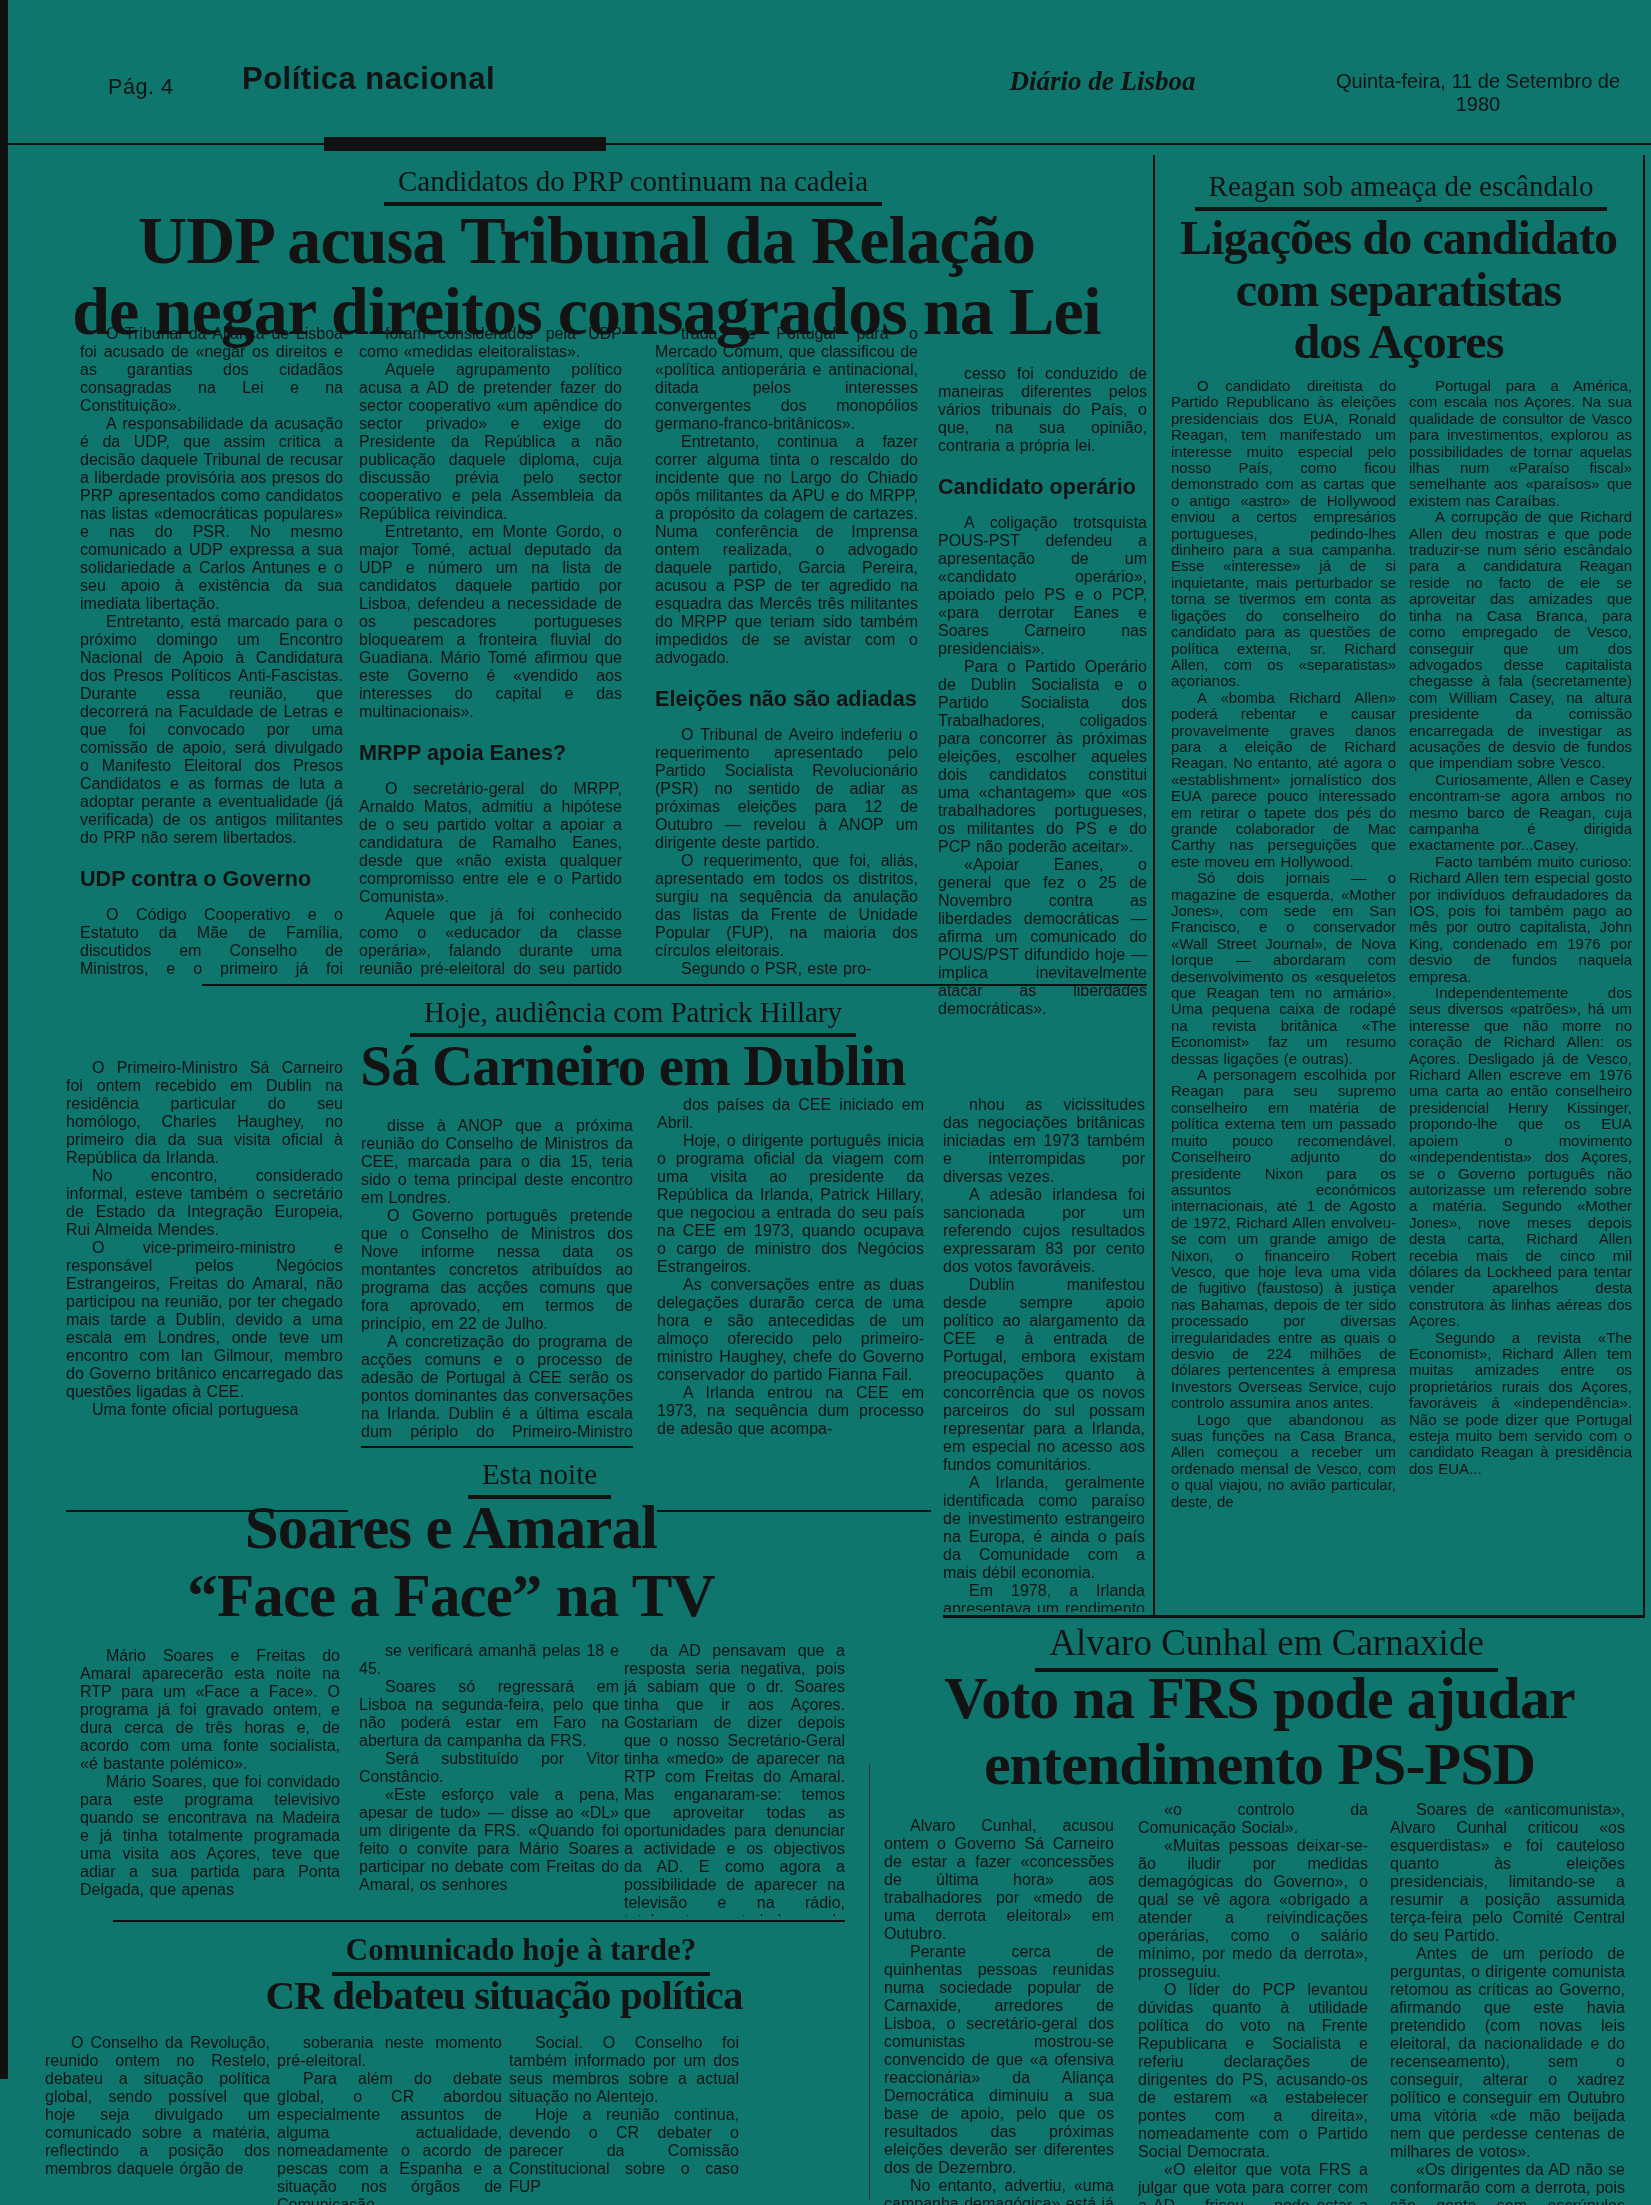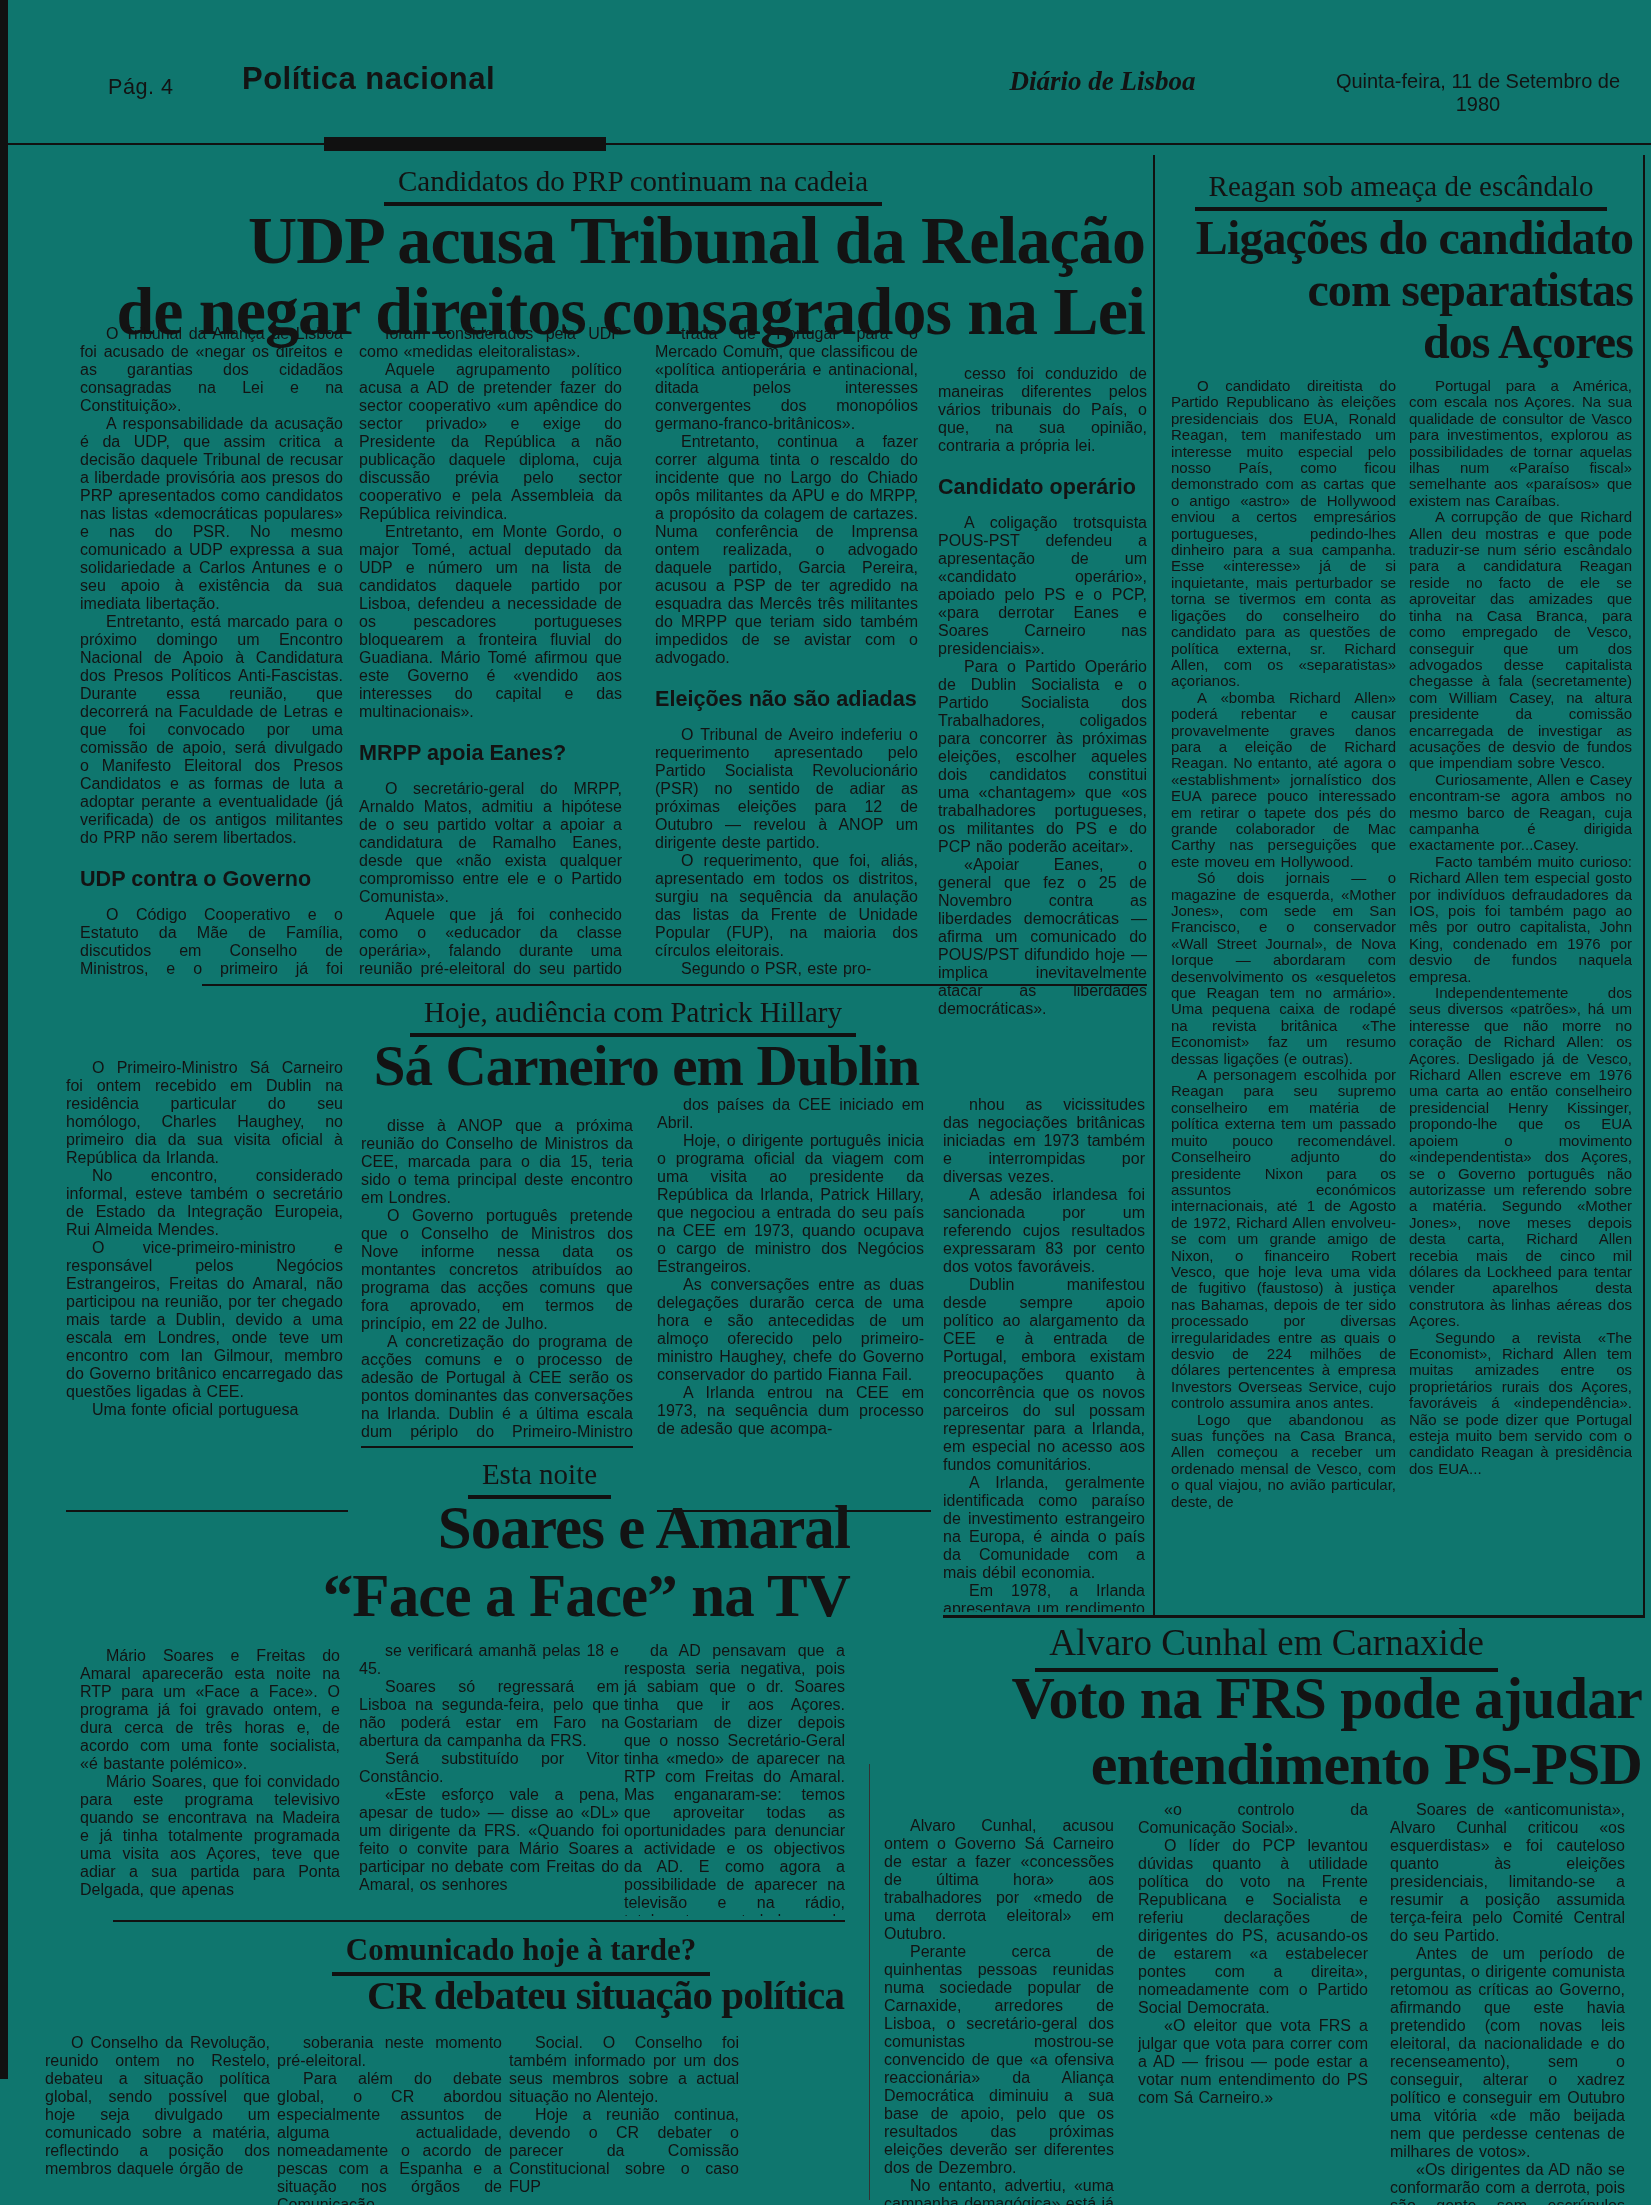--- a/index.html
+++ b/index.html
@@ -21,21 +21,21 @@
   .kicker{
     display:inline-block; font-family:"Liberation Serif", serif;
     font-size:29px; padding:0 14px 3.8px 14px; border-bottom:4.2px solid #111;
     white-space:nowrap;
   }
   .kicker.big{font-size:37px;}
   .kicker.bold{font-weight:bold; font-size:31px;}
   
   .headline{
     font-family:"Liberation Serif", serif; font-weight:bold;
-    text-align:right; line-height:1.04; letter-spacing:-0.9px;
+    text-align:center; line-height:1.04; letter-spacing:-0.9px;
   }
   .hl-udp{font-size:68px;}
   .hl-reagan{font-size:48px; line-height:1.08;}
   .hl-dublin{font-size:57px;}
   .hl-soares{font-size:61px; line-height:1.12;}
   .hl-cunhal{font-size:60px; line-height:1.1;}
   .hl-cr{font-size:41px;}
   
   .col{overflow:hidden; text-align:justify;}
   .para{
@@ -191,20 +191,21 @@
     <div>Voto na FRS pode ajudar</div>
     <div>entendimento PS-PSD</div>
   </div>
   <div class="abs col" style="left:884px;top:1801px;width:230px;height:404px;margin-top:16px;">
       <p class="para">Alvaro Cunhal, acusou ontem o Governo Sá Carneiro de estar a fazer «concessões de última hora» aos trabalhadores por «medo de uma derrota eleitoral» em Outubro.</p>
       <p class="para">Perante cerca de quinhentas pessoas reunidas numa sociedade popular de Carnaxide, arredores de Lisboa, o secretário-geral dos comunistas mostrou-se convencido de que «a ofensiva reaccionária» da Aliança Democrática diminuiu a sua base de apoio, pelo que os resultados das próximas eleições deverão ser diferentes dos de Dezembro.</p>
       <p class="para">No entanto, advertiu, «uma campanha demagógica» está já a ser desencadeada pela AD, utilizando «o aparelho de Estado», «os dinheiros públicos» e</p>
     </div>
   <div class="abs col" style="left:1138px;top:1801px;width:230px;height:404px;">
       <p class="para">«o controlo da Comunicação Social».</p>
+      <p class="para">«Muitas pessoas deixar-se-ão iludir por medidas demagógicas do Governo», o qual se vê agora «obrigado a atender a reivindicações operárias, como o salário mínimo, por medo da derrota», prosseguiu.</p>
       <p class="para">O líder do PCP levantou dúvidas quanto à utilidade política do voto na Frente Republicana e Socialista e referiu declarações de dirigentes do PS, acusando-os de estarem «a estabelecer pontes com a direita», nomeadamente com o Partido Social Democrata.</p>
       <p class="para">«O eleitor que vota FRS a julgar que vota para correr com a AD — frisou — pode estar a votar num entendimento do PS com Sá Carneiro.»</p>
     </div>
   <div class="abs col" style="left:1390px;top:1801px;width:235px;height:404px;">
       <p class="para">Soares de «anticomunista», Alvaro Cunhal criticou «os esquerdistas» e foi cauteloso quanto às eleições presidenciais, limitando-se a resumir a posição assumida terça-feira pelo Comité Central do seu Partido.</p>
       <p class="para">Antes de um período de perguntas, o dirigente comunista retomou as críticas ao Governo, afirmando que este havia pretendido (com novas leis eleitoral, da nacionalidade e do recenseamento), sem o conseguir, alterar o xadrez político e conseguir em Outubro uma vitória «de mão beijada nem que perdesse centenas de milhares de votos».</p>
       <p class="para">«Os dirigentes da AD não se conformarão com a derrota, pois são gente sem escrúpulos democráticos», concluiu.</p>
     </div>
 
   <div class="abs rule-h" style="left:113px;top:1920px;width:732px;height:2.3px;"></div>

